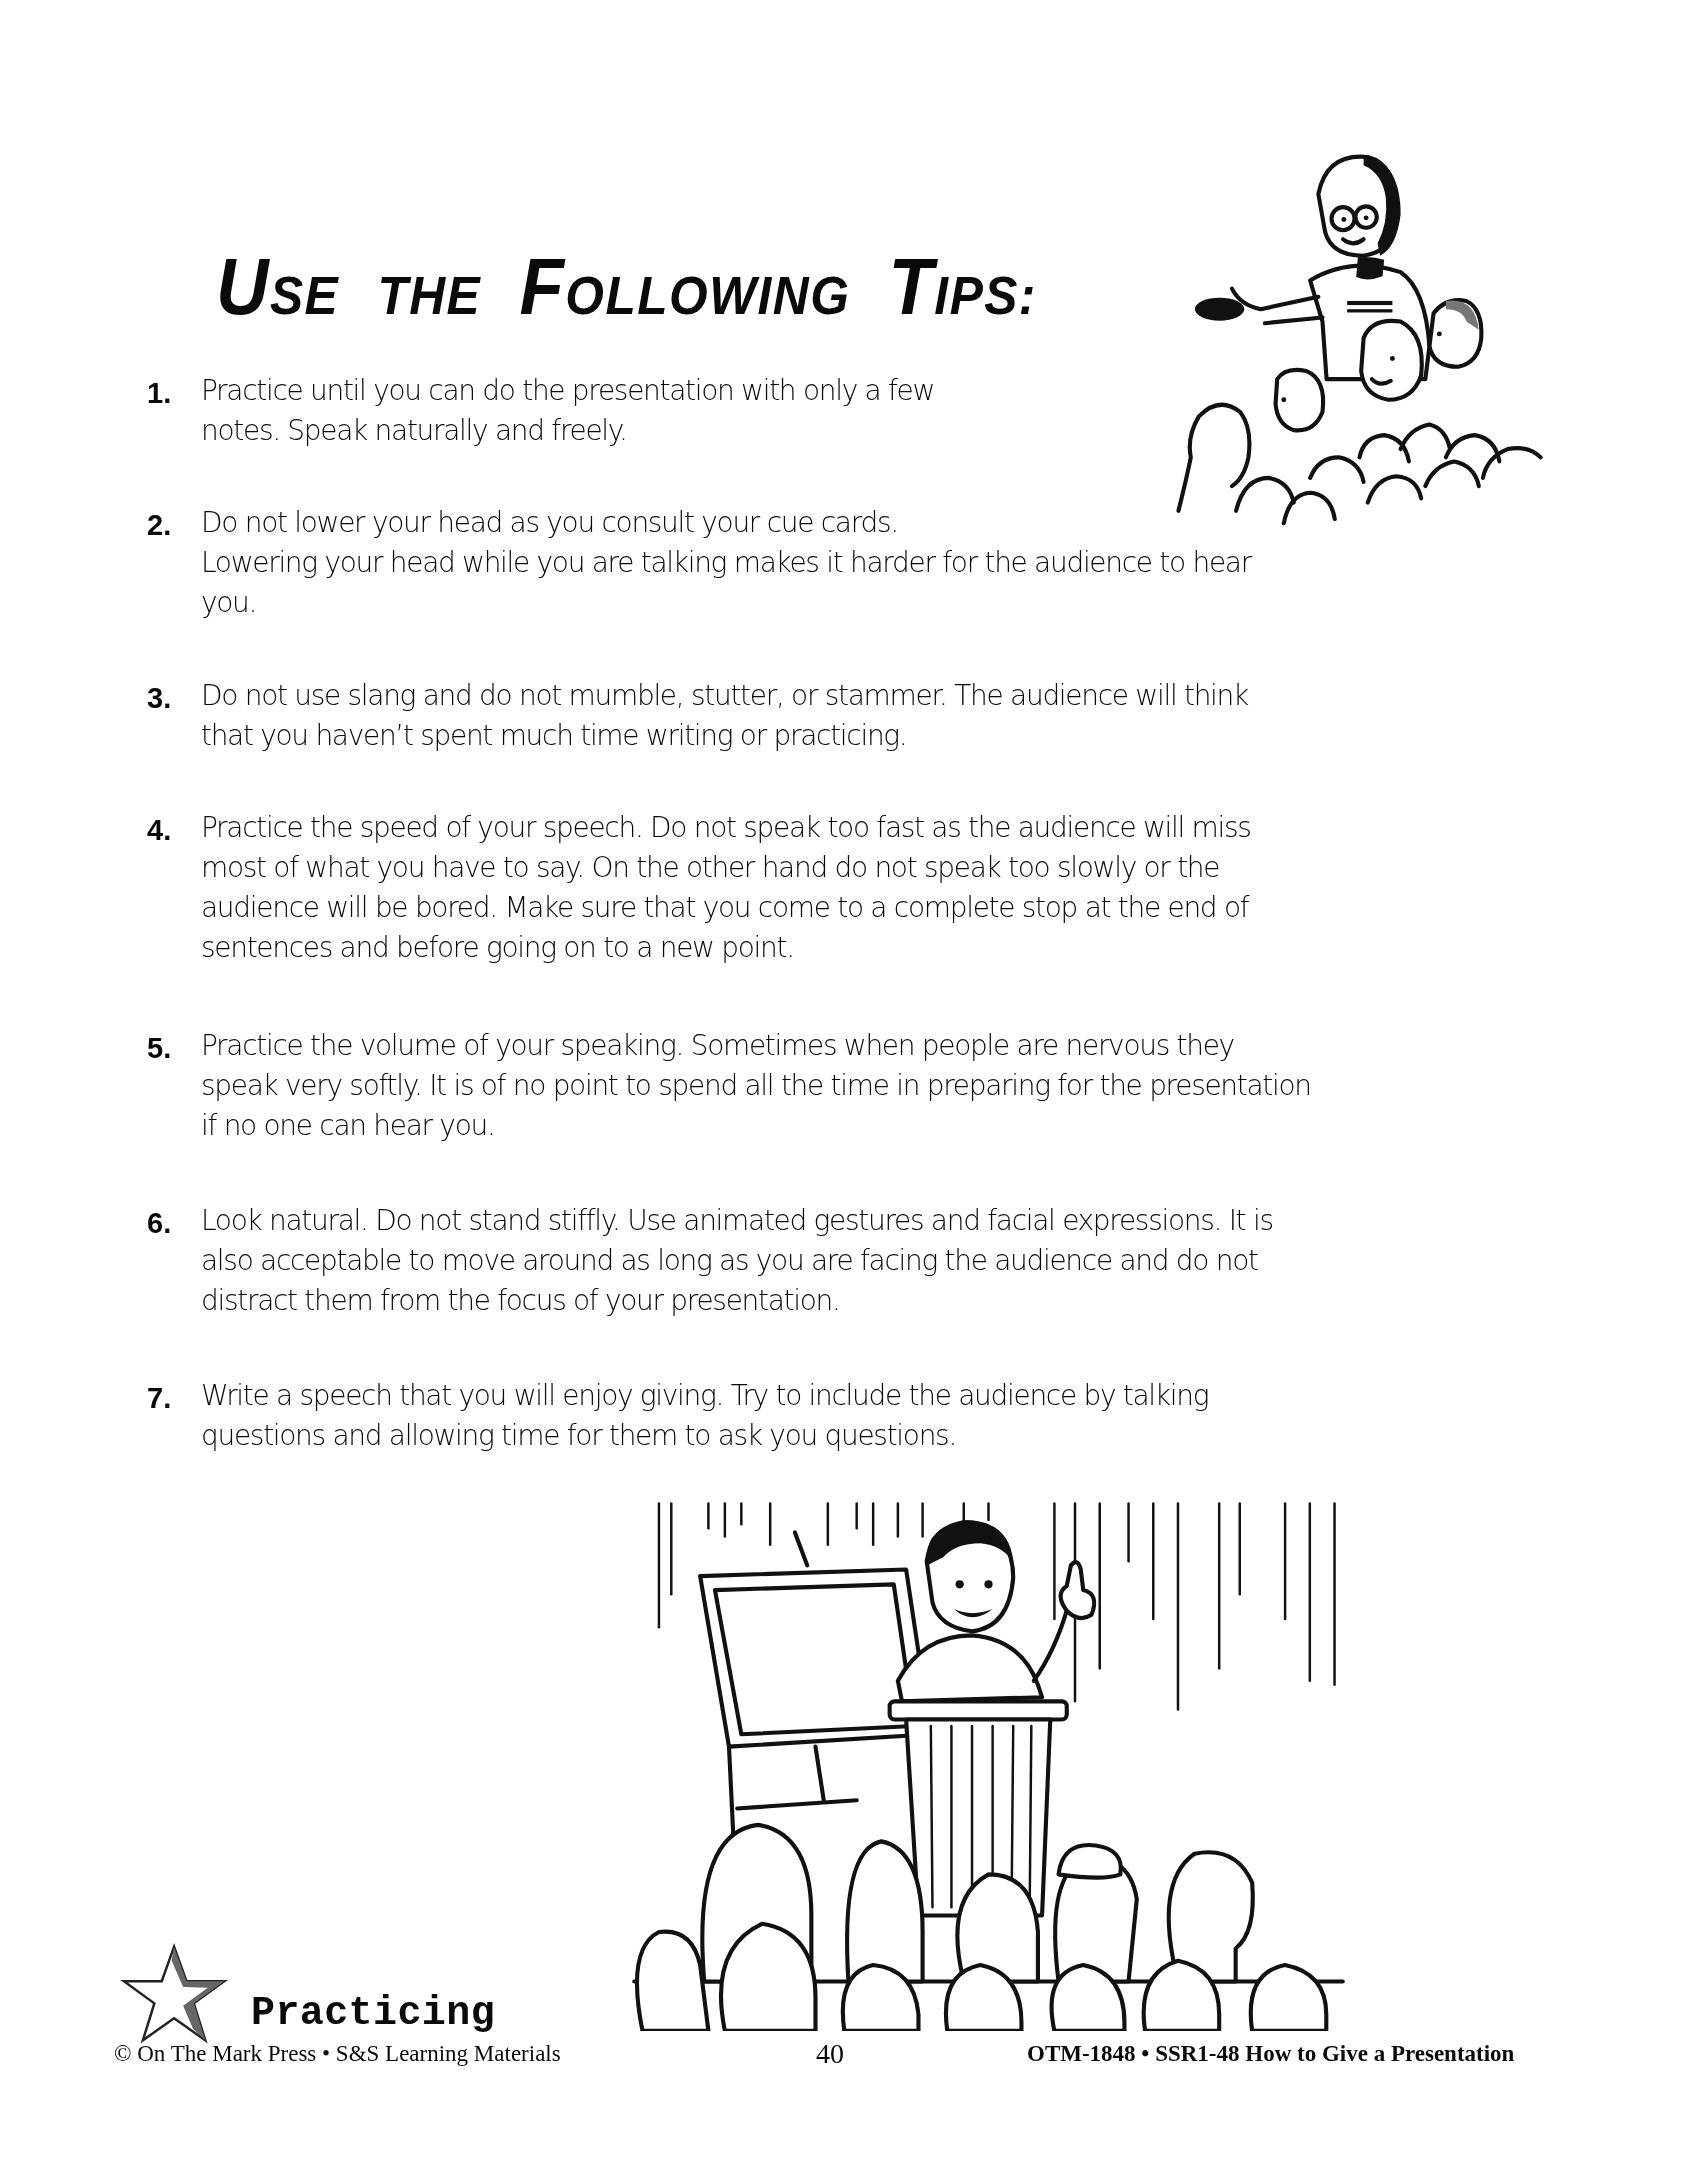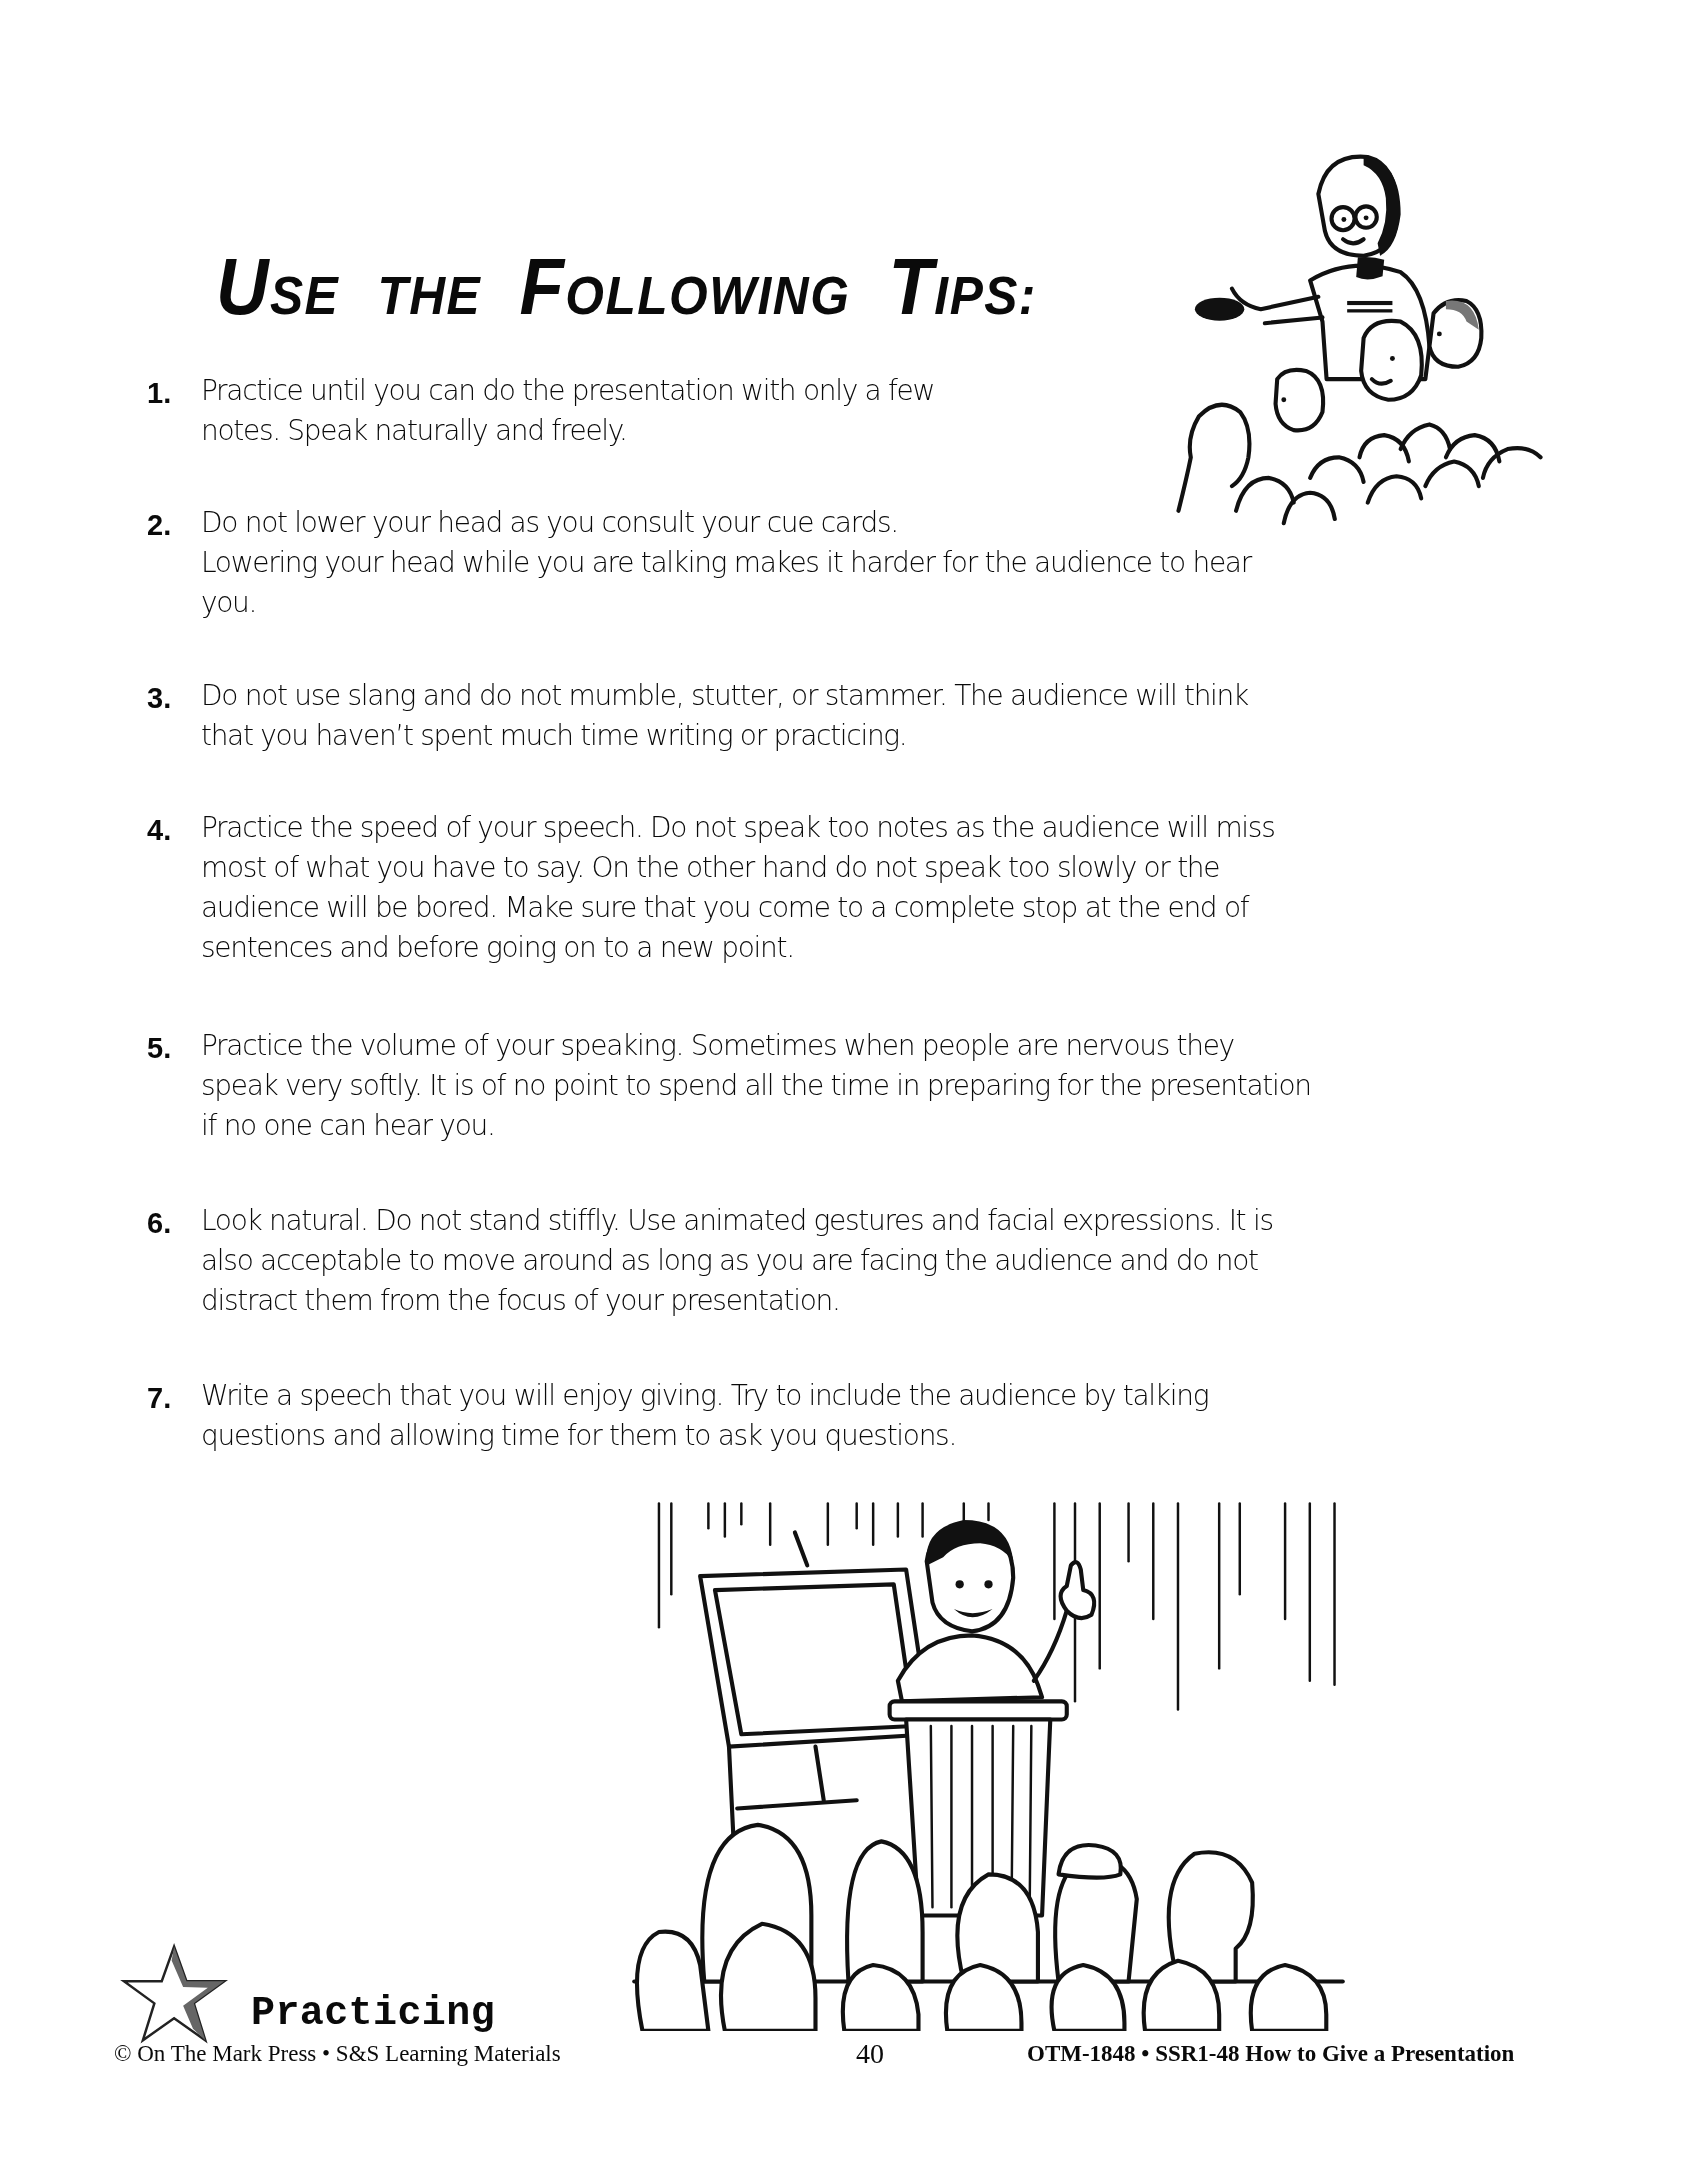--- a/index.html
+++ b/index.html
@@ -51,21 +51,21 @@
     .section-label {
       position: absolute; left: 251px; top: 1994px;
       font-family: Liberation Mono, monospace; font-weight: 700;
       font-size: 40px; line-height: 1; letter-spacing: 0.4px;
     }
     .footer {
       position: absolute; top: 2042px; left: 0; width: 1687px;
       font-family: "Liberation Serif", serif; font-size: 23px; line-height: 1;
     }
     .footer .left { position: absolute; left: 114px; font-weight: 400; }
-    .footer .center { position: absolute; left: 856px; font-size: 28px; top: -2.5px; text-align: right; }
+    .footer .center { position: absolute; left: 816px; font-size: 28px; top: -2.5px; text-align: right; }
     .footer .right { position: absolute; left: 1007px; font-weight: 700; margin-left: 20px; }
   </style>
 </head>
 <body>
 
 <h1 class="page-title">
   <span class="big">U</span><span class="small">SE</span>&nbsp;
   <span class="small">THE</span>&nbsp;
   <span class="big">F</span><span class="small">OLLOWING</span>&nbsp;
   <span class="big">T</span><span class="small">IPS:</span>
@@ -126,21 +126,21 @@
 Lowering your head while you are talking makes it harder for the audience to hear
 you.</span>
   </div>
   <div class="tip" id="tip-3">
     <span class="tip-num">3.</span>
     <span class="tip-text">Do not use slang and do not mumble, stutter, or stammer. The audience will think
 that you haven’t spent much time writing or practicing.</span>
   </div>
   <div class="tip" id="tip-4">
     <span class="tip-num">4.</span>
-    <span class="tip-text">Practice the speed of your speech. Do not speak too notes as the audience will miss
+    <span class="tip-text">Practice the speed of your speech. Do not speak too fast as the audience will miss
 most of what you have to say. On the other hand do not speak too slowly or the
 audience will be bored. Make sure that you come to a complete stop at the end of
 sentences and before going on to a new point.</span>
   </div>
   <div class="tip" id="tip-5">
     <span class="tip-num">5.</span>
     <span class="tip-text">Practice the volume of your speaking. Sometimes when people are nervous they
 speak very softly. It is of no point to spend all the time in preparing for the presentation
 if no one can hear you.</span>
   </div>

